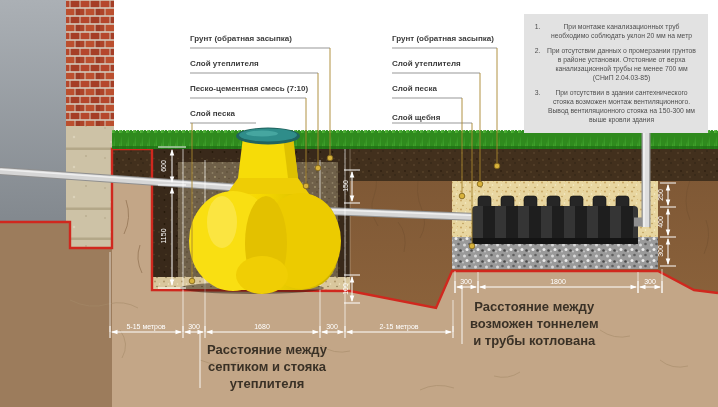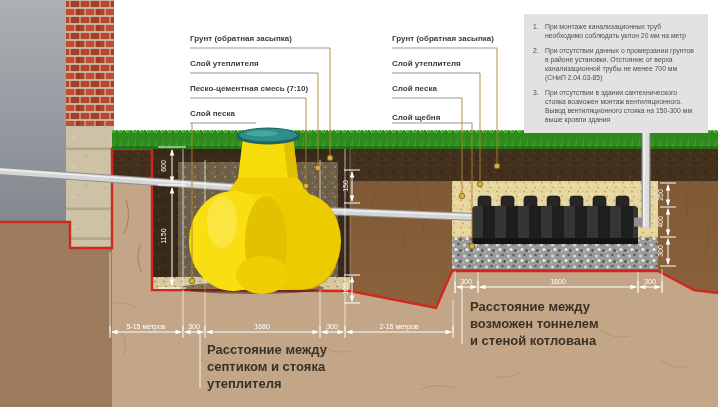--- a/index.html
+++ b/index.html
@@ -1,17 +1,17 @@
 <!DOCTYPE html>
 <html><head>
 <meta charset="utf-8">
 <style>
   html,body{margin:0;padding:0;background:#fff;}
   #stage{position:relative;width:718px;height:407px;overflow:hidden;
-         font-family:"Liberation Sans",sans-serif;background:#d946ef;}
+         font-family:"Liberation Sans",sans-serif;background:#d946ef;text-align:center;}
   #art{position:absolute;left:0;top:0;}
   .txt{position:absolute;white-space:nowrap;}
   .lab{font-size:8px;font-weight:600;color:#3b3b3b;}
   .dim{font-size:7px;color:#ffffff;transform:translate(-50%,-100%);}
   .dimv{font-size:7px;color:#ffffff;transform:translate(-50%,-50%) rotate(-90deg);}
   .cap{font-size:13px;font-weight:700;color:#3a3126;line-height:1.32;}
   #notes{position:absolute;left:524px;top:14px;width:184px;background:#e2e2e2;
          padding:9px 10px 8px 9px;box-sizing:border-box;}
   .note{display:flex;gap:3px;margin-bottom:6px;font-size:6.8px;line-height:1.32;
         color:#4f4f4f;}
@@ -356,16 +356,16 @@
 <div class="txt dim" style="left:650px;top:285px">300</div>
 
 <div class="txt cap" style="left:207px;top:341px">
   <div>Расстояние между</div>
   <div>септиком и стояка</div>
   <div>утеплителя</div>
 </div>
 <div class="txt cap" style="left:470px;top:298px">
   <div>Расстояние между</div>
   <div>возможен тоннелем</div>
-  <div>и стеной котлована</div>
+  <div>и трубы котлована</div>
 </div>
 
 </div>
 
 </body></html>

